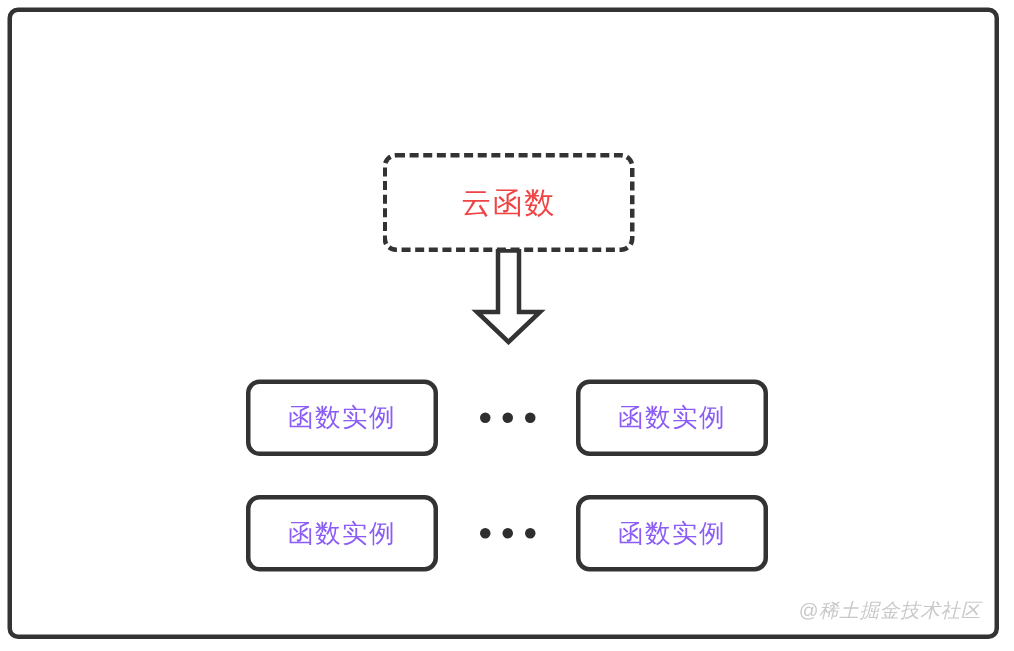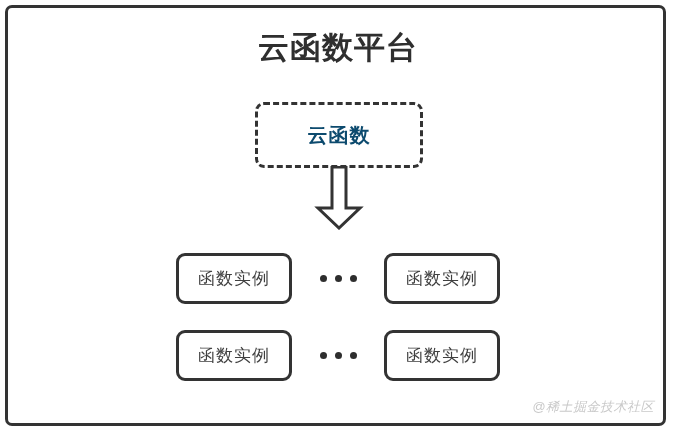--- a/index.html
+++ b/index.html
@@ -50,23 +50,22 @@
     width: 168px;
     height: 66px;
     box-sizing: border-box;
     border: 3px dashed #333333;
     border-radius: 9px;
     background: #ffffff;
     display: flex;
     align-items: center;
     justify-content: center;
     font-size: 20px;
-    color: #0c4a6e;
+    color: #ef4444;
     letter-spacing: 1px;
-    font-weight: bold;
   }
   
   .down-arrow {
     position: absolute;
     left: 313px;
     top: 166px;
     width: 52px;
     height: 64px;
   }
   
@@ -76,31 +75,31 @@
     width: 676px;
     height: 52px;
     display: flex;
     align-items: center;
     justify-content: center;
   }
   .instance-row.row-1 { top: 252px; }
   .instance-row.row-2 { top: 329px; }
 
   .instance-box {
-    width: 116px;
+    width: 128px;
     height: 51px;
     box-sizing: border-box;
     border: 3px solid #333333;
     border-radius: 9px;
     background: #ffffff;
     display: flex;
     align-items: center;
     justify-content: center;
     font-size: 17px;
-    color: #404040;
+    color: #8b5cf6;
     letter-spacing: 1px;
   }
   .ellipsis-gap {
     width: 92px;
     display: flex;
     align-items: center;
     justify-content: center;
     gap: 8px;
   }
   .ellipsis-dot {
@@ -120,21 +119,20 @@
     font-style: italic;
   }
 </style>
 </head>
 <body>
 
 <div id="canvas">
 
   <div class="platform-frame"></div>
 
-  <div class="platform-title">云函数平台</div>
 
   <div class="cloud-func-box">
     <span>云函数</span>
   </div>
 
   <svg class="down-arrow" viewBox="0 0 52 64">
     <path d="M 19 1 L 33 1 L 33 42 L 47 42 L 26 62 L 5 42 L 19 42 Z" fill="#ffffff" stroke="#333333" stroke-width="3" stroke-linejoin="miter"></path>
   </svg>
 
   <div class="instance-row row-1">

